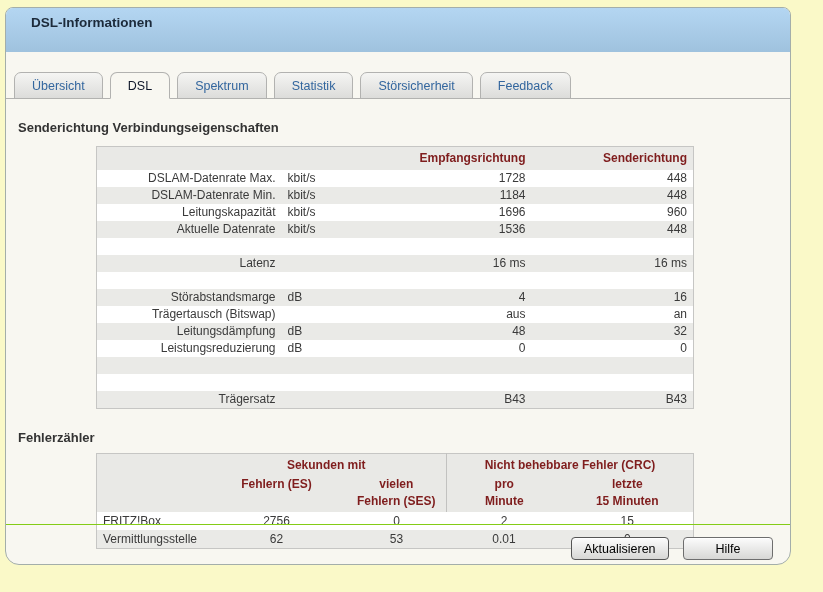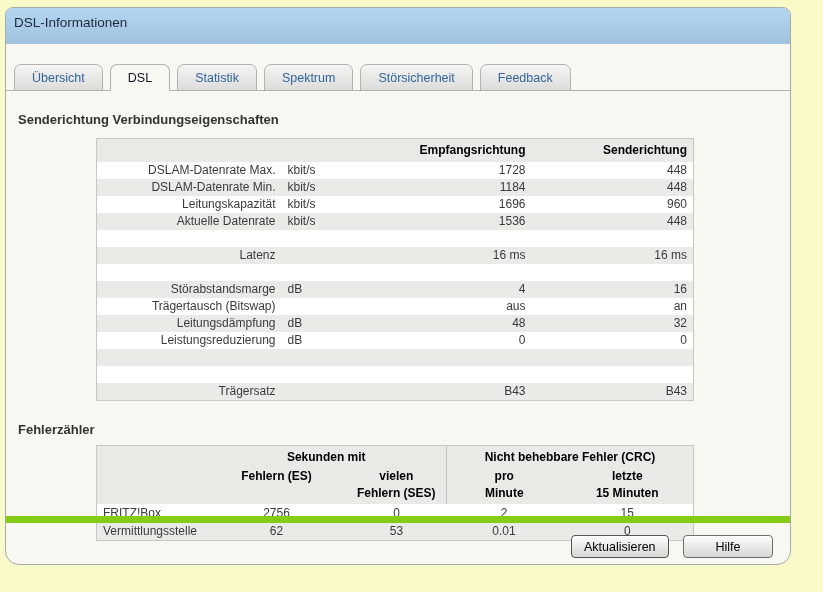--- a/index.html
+++ b/index.html
@@ -11,25 +11,25 @@
     color:#333;
   }
   .panel {
     position:absolute; left:5px; top:7px; width:786px; height:558px;
     background:#f8f7f1;
     border:1px solid #a3aeaa;
     border-radius:8px 8px 14px 14px;
   }
   
   .titlebar {
-    height:36px; line-height:29px;
+    height:44px; line-height:29px;
     background:linear-gradient(#b4d6f2,#9fc2de);
     border-radius:7px 7px 0 0;
-    padding-left:8px;
-    font-size:13.5px; font-weight:normal; color:#1c2a3a;
+    padding-left:25px;
+    font-size:13.5px; font-weight:bold; color:#1c2a3a;
   }
   
   .tabbar {
     display:flex; align-items:flex-end; gap:7px;
     margin-top:20px; padding-left:8px;
     border-bottom:1px solid #b2b2b0;
   }
   .tab {
     border:1px solid #b2b2b0; border-bottom:1px solid #b2b2b0;
     margin-bottom:-1px;
@@ -52,40 +52,40 @@
   
   table {
     border-collapse:collapse; table-layout:fixed;
     margin-left:90px; width:597px;
     border:1px solid #c6c6c4;
     font-size:12px; color:#3a3a3a;
     background:#fff;
   }
   thead tr { background:#e9e9e6; }
   tr.alt { background:#eaeae7; }
-  th { font-weight:bold; color:#000000; }
+  th { font-weight:bold; color:#7f1d1d; }
   
   .t-conn { margin-top:11px; }
   .t-conn th, .t-conn td { height:17px; line-height:17px; padding:0 6px; overflow:hidden; white-space:nowrap; }
   .t-conn thead th { height:23px; line-height:23px; text-align:right; }
   .t-conn td { text-align:right; }
   .t-conn td:first-child { text-align:right; }
   .t-conn td:nth-child(2) { text-align:left; }
   
   .t-err { margin-top:8px; }
   .t-err th, .t-err td { padding:0 4px; text-align:center; overflow:hidden; }
   .t-err thead th.group { height:22px; line-height:22px; }
   .t-err thead th.colhead { height:36px; line-height:17px; vertical-align:top; white-space:pre-line; }
   .t-err td { height:18px; line-height:18px; white-space:nowrap; }
   .t-err td:first-child { text-align:left; padding-left:6px; }
   .t-err .divL { border-left:1px solid #c2c2c0; }
   
   .footer {
-    position:absolute; left:0; bottom:0; width:100%; height:48px;
-    border-top:7px solid #84cc16;
+    position:absolute; left:0; bottom:0; width:100%; height:40px;
+    border-top:1px solid #84cc16;
     text-align:right; padding:12px 17px 0 0;
     border-radius:0 0 13px 13px;
   }
   .btn {
     min-width:90px; height:23px;
     margin-left:10px;
     font-family:inherit; font-size:12.5px; color:#000;
     background:linear-gradient(#fcfcfc,#d7d7d5);
     border:1px solid #6e6e6e; border-radius:4px;
     box-shadow:inset 0 1px 0 #ffffff;
@@ -96,22 +96,22 @@
 </head>
 <body>
 
 <div class="panel">
 
   <div class="titlebar">DSL-Informationen</div>
 
   <div class="tabbar">
     <div class="tab">Übersicht</div>
     <div class="tab active">DSL</div>
+    <div class="tab">Spektrum</div>
     <div class="tab">Statistik</div>
-    <div class="tab">Spektrum</div>
     <div class="tab">Störsicherheit</div>
     <div class="tab">Feedback</div>
   </div>
 
   <div class="section-heading">Senderichtung Verbindungseigenschaften</div>
 
   <table class="t-conn">
     <colgroup>
       <col style="width:185px">
         <col style="width:95px">

